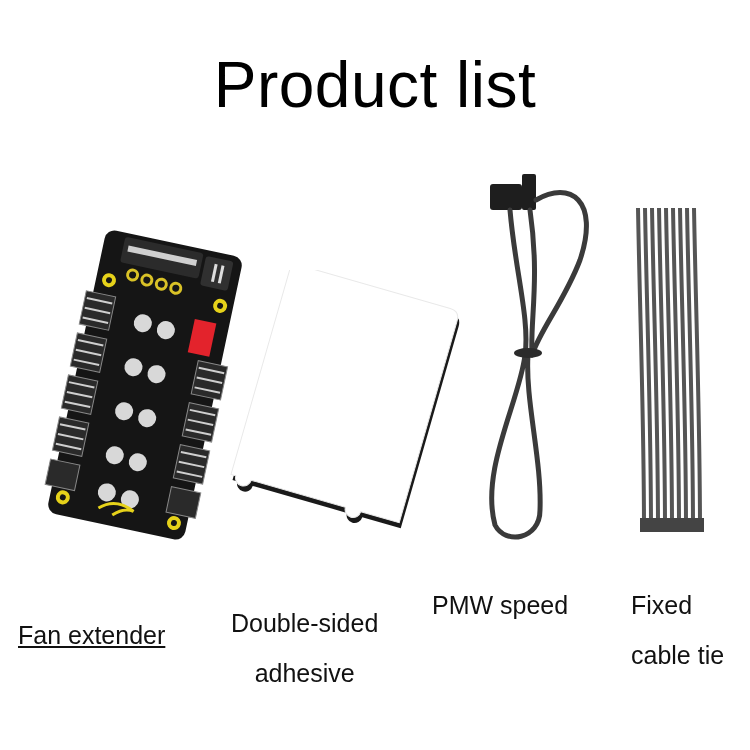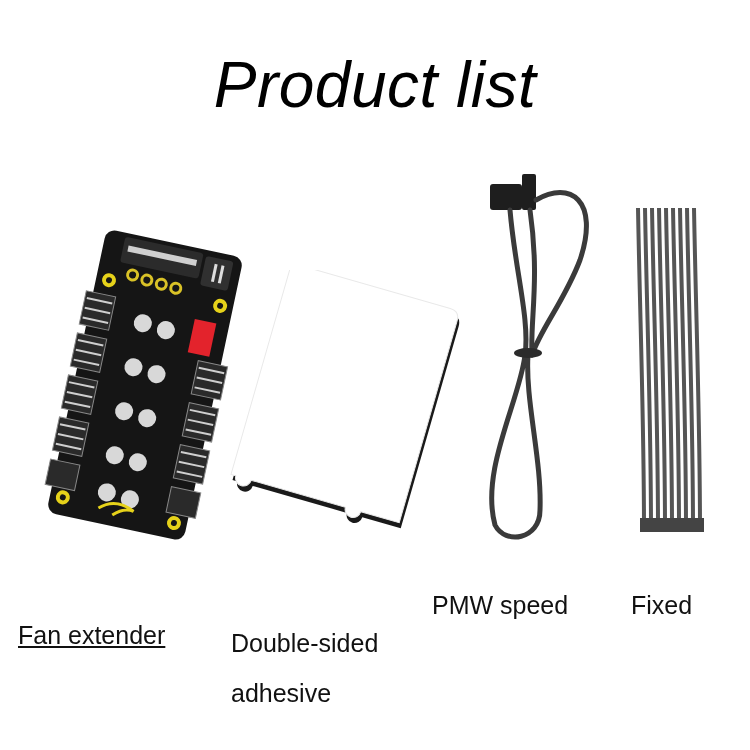--- a/index.html
+++ b/index.html
@@ -3,21 +3,20 @@
   <meta charset="utf-8">
   <style>
     * { box-sizing: border-box; margin: 0; padding: 0; }
     html, body { width: 750px; height: 750px; background: #ffffff; overflow: hidden; }
     body { position: relative; font-family: "Liberation Sans", sans-serif; color: #000; }
 
     .title {
       position: absolute; left: 0; top: 40px; width: 750px;
       text-align: center; font-size: 64px; font-weight: normal; letter-spacing: 0.5px;
       line-height: 90px;
-      font-style: italic;
     }
 
     .product { position: absolute; }
     .caption {
       position: absolute; font-size: 25px; line-height: 50px; color: #111;
       white-space: nowrap;
     }
 
     
     .pcb-wrap { left: 30px; top: 230px; width: 230px; height: 310px; }
@@ -125,21 +124,21 @@
 </div>
 
 <div class="product pad-wrap">
   <svg viewBox="0 0 260 280">
     <g transform="rotate(16 130 140)">
       <path d="M58 12 h150 q10 0 10 10 v210 h-40 a8 8 0 0 1 -16 0 h-98 a8 8 0 0 1 -16 0 h-5 v-220 q0 -10 15 -10 z" fill="#1a1a1a" transform="translate(3 5)"></path>
       <path d="M58 12 h150 q10 0 10 10 v210 h-40 a8 8 0 0 1 -16 0 h-98 a8 8 0 0 1 -16 0 h-5 v-220 q0 -10 15 -10 z" fill="#ffffff" stroke="#e9e9e9" stroke-width="1"></path>
     </g>
   </svg>
 </div>
-<div class="caption" style="left:231px; top:618px;">
+<div class="caption" style="left:231px; top:598px;text-align:center;">
   <div>Double-sided</div>
   <div>adhesive</div>
 </div>
 
 <div class="product cable-wrap">
   <svg viewBox="0 0 150 380">
     <rect x="30" y="14" width="32" height="26" rx="3" fill="#1e1e1e"></rect>
     <rect x="62" y="4" width="14" height="36" rx="2" fill="#1e1e1e"></rect>
     <g fill="none" stroke="#3a3a3a" stroke-width="5" stroke-linecap="round">
       <path d="M50 40 C 55 100, 70 150, 65 185 C 60 230, 20 300, 35 355 C 45 375, 80 370, 80 340 C 82 290, 65 230, 68 185"></path>
@@ -164,13 +163,14 @@
       <path d="M53 8 C 55 120, 59 220, 59 330"></path>
       <path d="M60 8 C 62 120, 66 220, 66 330"></path>
       <path d="M67 8 C 69 120, 73 220, 73 330"></path>
       <path d="M74 8 C 76 120, 80 220, 80 330"></path>
     </g>
     <rect x="20" y="318" width="64" height="14" fill="#444"></rect>
   </svg>
 </div>
 <div class="caption" style="left:631px; top:580px;">
   <div>Fixed</div>
+  <div>cable tie</div>
 </div>
 
 </body></html>

